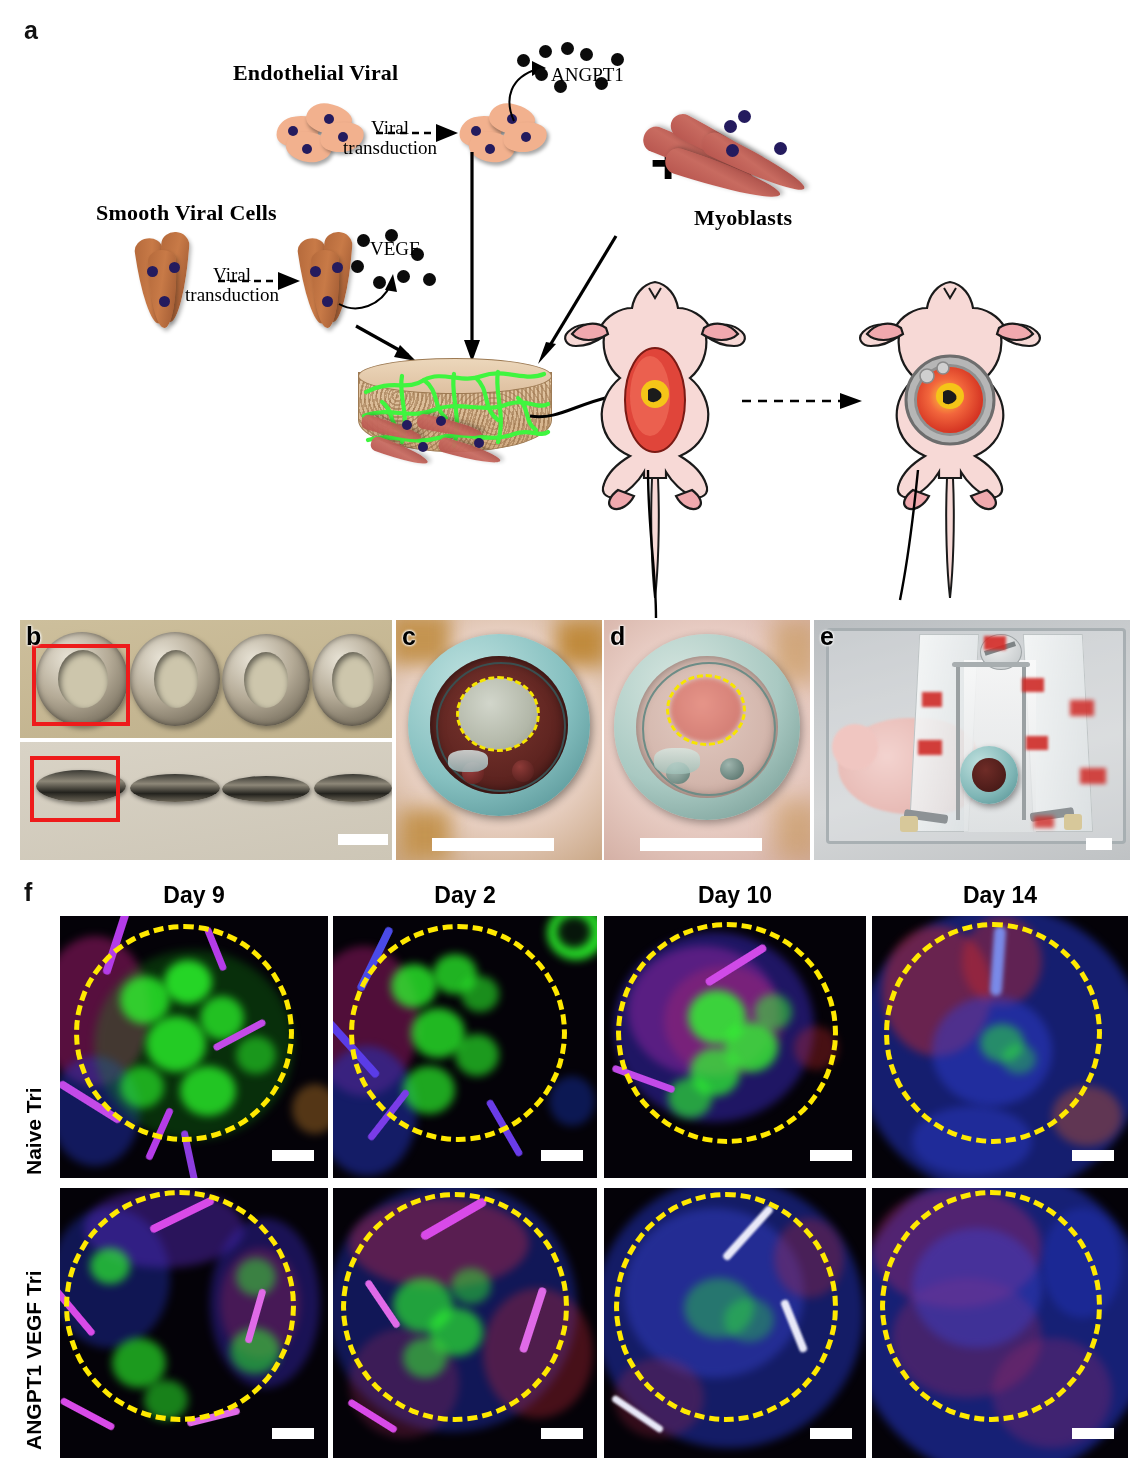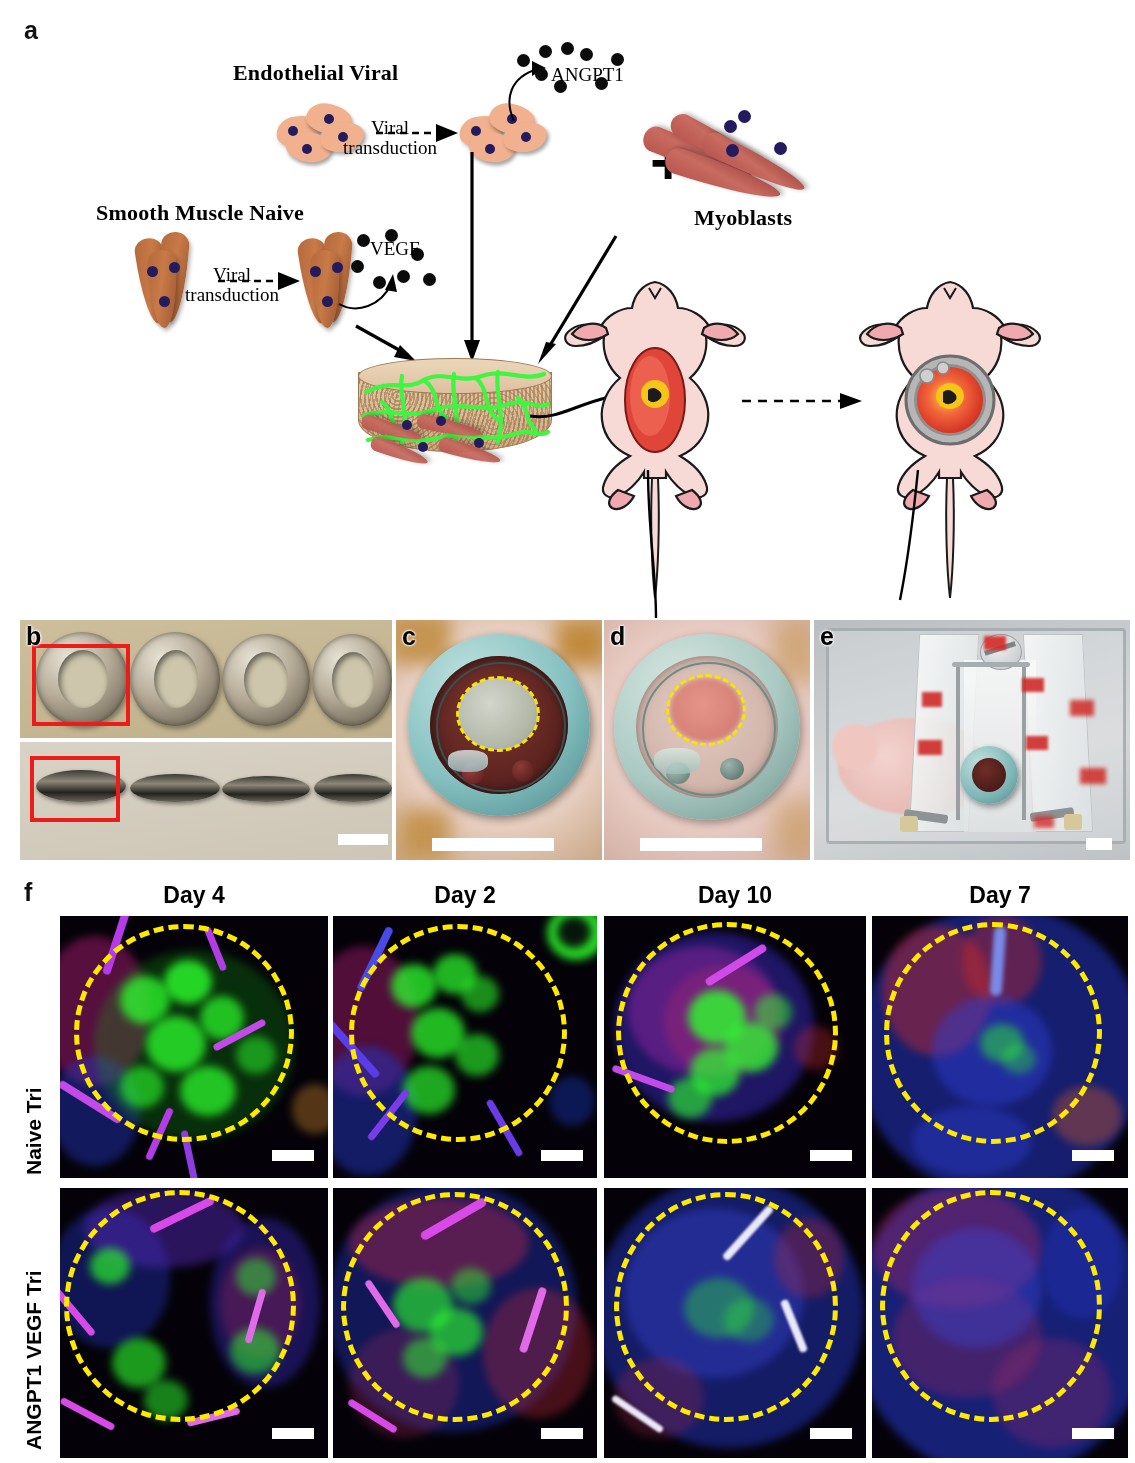--- a/index.html
+++ b/index.html
@@ -120,21 +120,21 @@
   <div class="dot" style="left:34px;top:5px;width:13px;height:13px;"></div>
   <div class="dot" style="left:30px;top:28px;width:13px;height:13px;"></div>
   <div class="dot" style="left:56px;top:2px;width:13px;height:13px;"></div>
   <div class="dot" style="left:75px;top:8px;width:13px;height:13px;"></div>
   <div class="dot" style="left:49px;top:40px;width:13px;height:13px;"></div>
   <div class="dot" style="left:90px;top:37px;width:13px;height:13px;"></div>
   <div class="dot" style="left:106px;top:13px;width:13px;height:13px;"></div>
 </div>
 <div class="abs serif-r factor-txt" style="left:551px;top:64px;">ANGPT1</div>
 
-<div class="abs serif-b title-cells" style="left:96px;top:200px;">Smooth Muscle Naive</div>
+<div class="abs serif-b title-cells" style="left:96px;top:200px;">Smooth Viral Cells</div>
 
 <div class="cellwrap" style="left:133px;top:232px;width:80px;height:96px;">
   <div class="sm-cell" style="left:6px;top:6px;width:28px;height:86px;transform:rotate(-8deg);"></div>
   <div class="sm-cell" style="left:26px;top:0px;width:28px;height:90px;transform:rotate(4deg);"></div>
   <div class="sm-cell" style="left:16px;top:18px;width:28px;height:78px;transform:rotate(-2deg);"></div>
   <div class="nuc" style="left:14px;top:34px;width:11px;height:11px;"></div>
   <div class="nuc" style="left:36px;top:30px;width:11px;height:11px;"></div>
   <div class="nuc" style="left:26px;top:64px;width:11px;height:11px;"></div>
 </div>
 
@@ -418,24 +418,24 @@
   <div style="position:absolute;left:212px;top:116px;width:22px;height:14px;background:#cf2b27;filter:blur(1.5px);opacity:.9;"></div>
   <div style="position:absolute;left:256px;top:80px;width:24px;height:16px;background:#cf2b27;filter:blur(2px);opacity:.85;"></div>
   <div style="position:absolute;left:266px;top:148px;width:26px;height:16px;background:#cf2b27;filter:blur(2.2px);opacity:.85;"></div>
   <div style="position:absolute;left:220px;top:196px;width:20px;height:12px;background:#cf2b27;filter:blur(2px);opacity:.8;"></div>
   <div class="scalebar" style="left:272px;top:218px;width:26px;height:12px;"></div>
 </div>
 <div class="abs plabel plabel-on-img" style="left:820px;top:624px;">e</div>
 
 <div class="abs plabel" style="left:24px;top:880px;">f</div>
 
-<div class="abs daylabel" style="left:60px;top:882px;width:268px;">Day 4</div>
+<div class="abs daylabel" style="left:60px;top:882px;width:268px;">Day 9</div>
 <div class="abs daylabel" style="left:333px;top:882px;width:264px;">Day 2</div>
 <div class="abs daylabel" style="left:604px;top:882px;width:262px;">Day 10</div>
-<div class="abs daylabel" style="left:872px;top:882px;width:256px;">Day 7</div>
+<div class="abs daylabel" style="left:872px;top:882px;width:256px;">Day 14</div>
 
 <div class="abs rowlabel" style="left:22px;top:1175px;transform:rotate(-90deg);">Naive Tri</div>
 <div class="abs rowlabel" style="left:22px;top:1450px;transform:rotate(-90deg);">ANGPT1 VEGF Tri</div>
 
 <div class="micro" style="left:60px;top:916px;width:268px;height:262px;">
   <div class="blob" style="left:-20px;top:20px;width:110px;height:150px;background:#9c1a6b;opacity:.55;"></div>
   <div class="blob" style="left:-10px;top:140px;width:90px;height:110px;background:#2436c4;opacity:.45;"></div>
   <div class="blob" style="left:34px;top:34px;width:200px;height:190px;background:#13a213;opacity:.28;"></div>
   <div class="blob" style="left:60px;top:60px;width:50px;height:48px;background:#2dff2d;opacity:.75;"></div>
   <div class="blob" style="left:104px;top:44px;width:48px;height:44px;background:#2dff2d;opacity:.8;"></div>

